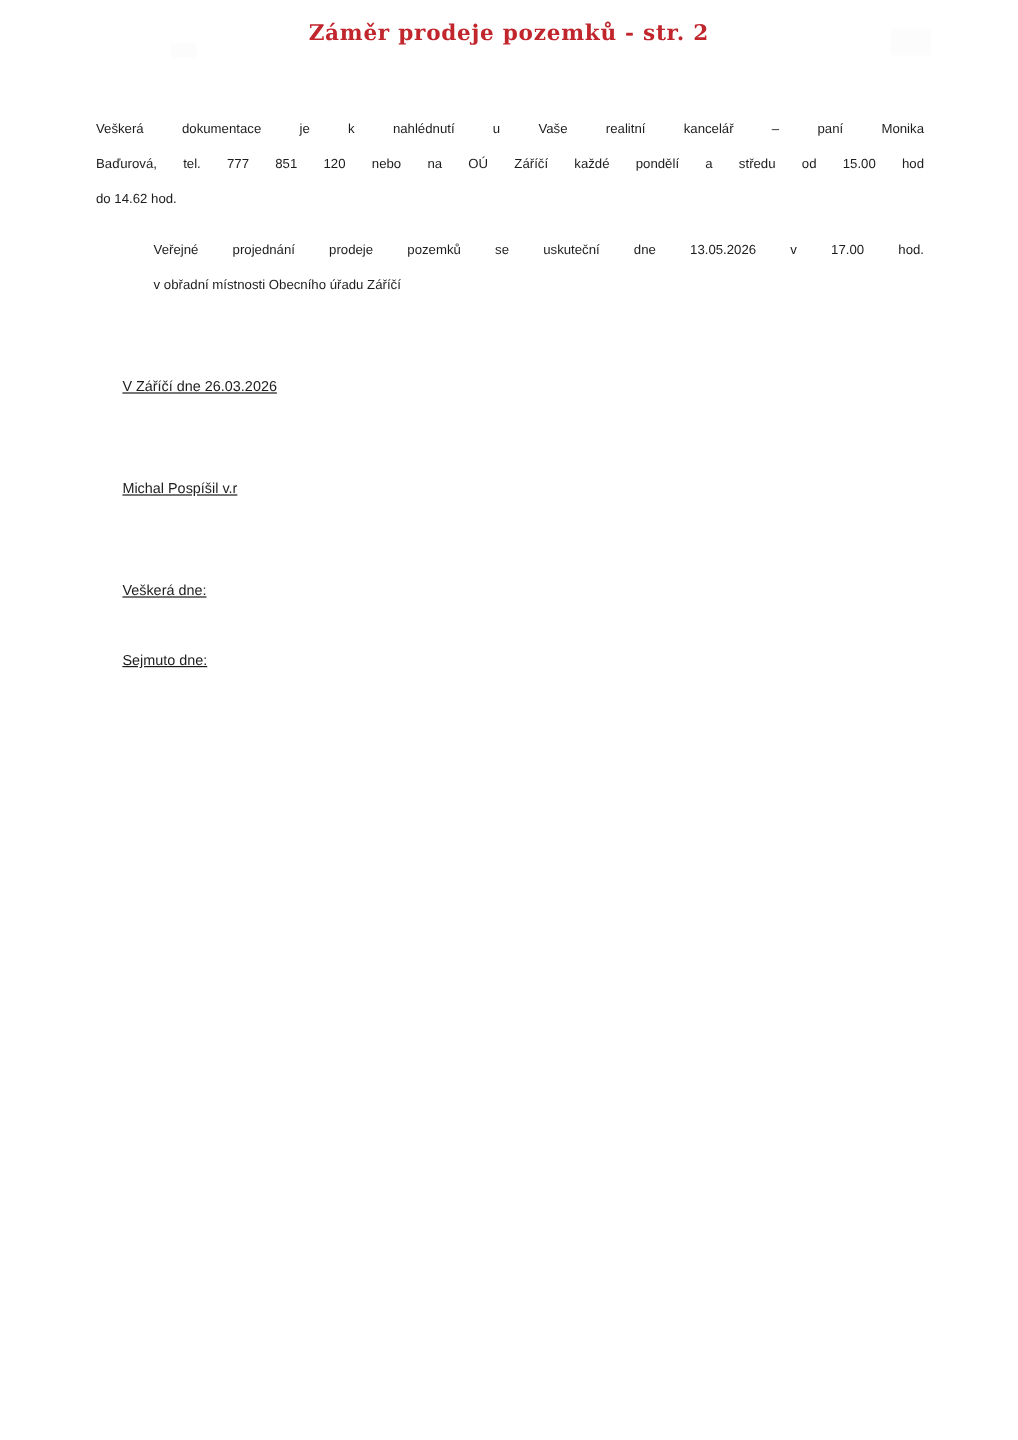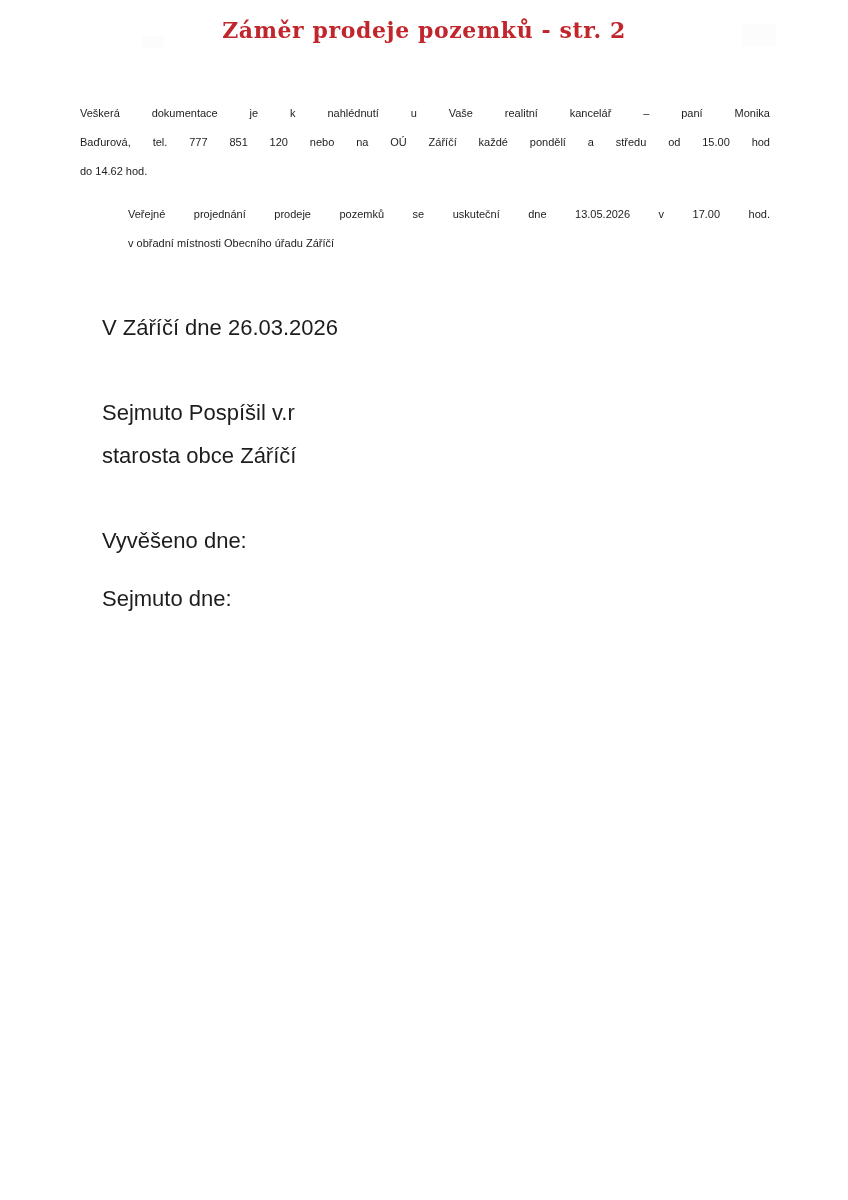--- a/index.html
+++ b/index.html
@@ -17,40 +17,41 @@
   .content {
     box-sizing: border-box;
     padding: 0 78px 0 80px;
   }
   .doc-title {
     margin: 0;
     padding-top: 17px;
     text-align: center;
     font-family: "DejaVu Serif", serif;
     font-weight: bold;
-    font-size: 22px;
+    font-size: 18px;
     letter-spacing: 0.6px;
     color: #c1262d;
   }
   .para { margin: 0; }
   .para-1 { margin-top: 56px; }
   .para-2 { margin-top: 14px; margin-left: 48px; }
   .line {
     font-size: 11px;
     line-height: 29px;
     white-space: normal;
   }
   .just {
     text-align: justify;
     text-align-last: justify;
   }
   .single {
-    font-size: 22px;
+    font-size: 12px;
     line-height: 29px;
     padding-left: 22px;
+    text-decoration: underline;
   }
   .date-line     { margin-top: 55px; }
   .sig-name      { margin-top: 56px; }
   .sig-role      { margin-top: 14px; }
   .posted-line   { margin-top: 56px; }
   .removed-line  { margin-top: 29px; }
   
   .artifact {
     position: absolute;
     background: #fcfcfd;
@@ -76,22 +77,21 @@
       <div class="line">do 14.62 hod.</div>
     </div>
 
     <div class="para para-2">
       <div class="line just">Veřejné projednání prodeje pozemků se uskuteční dne 13.05.2026 v 17.00 hod.</div>
       <div class="line">v obřadní místnosti Obecního úřadu Záříčí</div>
     </div>
 
     <div class="single date-line">V Záříčí dne 26.03.2026</div>
 
-    <div class="single sig-name">Sejmuto Pospíšil v.r</div>
+    <div class="single sig-name">Michal Pospíšil v.r</div>
 
-    <div class="single sig-role">starosta obce Záříčí</div>
 
-    <div class="single posted-line">Vyvěšeno dne:</div>
+    <div class="single posted-line">Veškerá dne:</div>
 
     <div class="single removed-line">Sejmuto dne:</div>
 
   </div>
 </div>
 
 </body></html>

